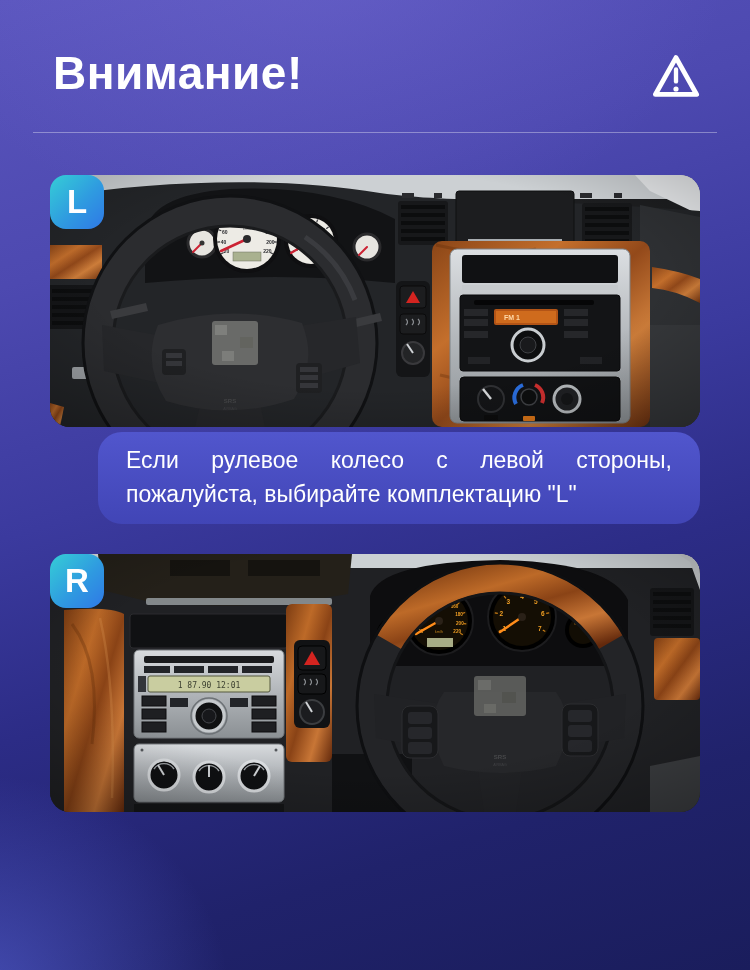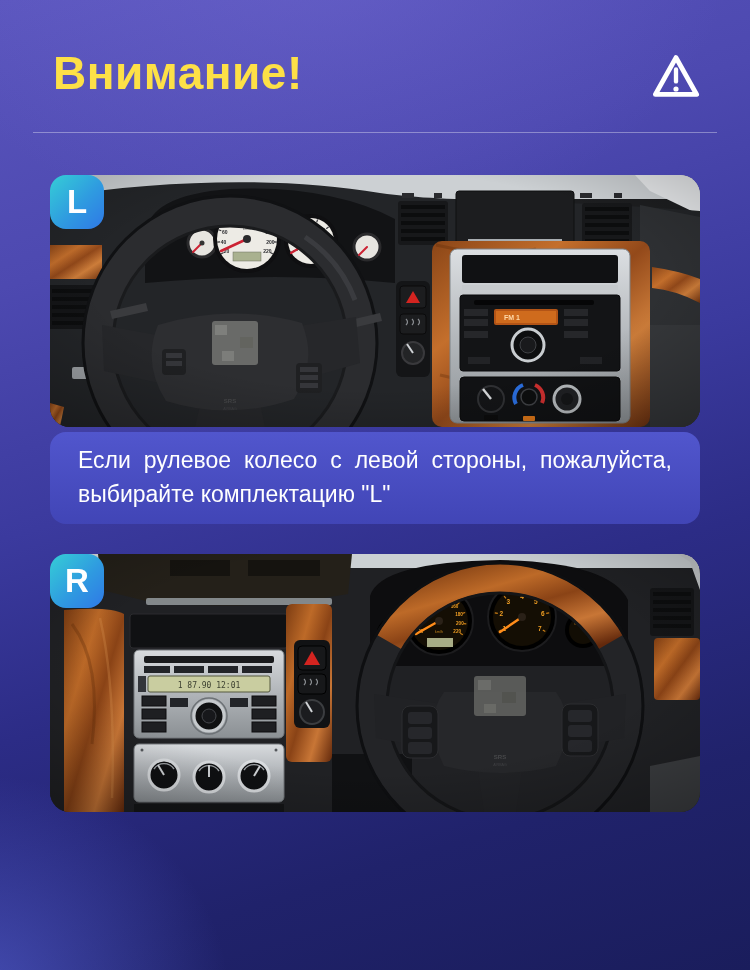--- a/index.html
+++ b/index.html
@@ -8,38 +8,38 @@
     font-family:"Liberation Sans",sans-serif;
     background-color:#33339a;
     background-image:
       radial-gradient(ellipse 360px 320px at -3% 103%, rgba(99,112,238,.55), rgba(99,112,238,0) 70%),
       radial-gradient(ellipse 560px 400px at 42% -6%, rgba(132,122,228,.30), rgba(132,122,228,0) 75%),
       linear-gradient(163deg,#5a55bd 0%,#4d49b0 24%,#3b3a9e 45%,#2c2c86 62%,#20226b 82%,#1a1d5c 100%);
   }
   .header{position:relative;}
   .title{
     margin:0;padding:46px 0 0 53px;
-    font-size:46px;font-weight:bold;color:#fde047;letter-spacing:.5px;
+    font-size:46px;font-weight:bold;color:#ffffff;letter-spacing:.5px;
   }
   .warn-icon{position:absolute;top:50px;right:48px;width:52px;height:52px;}
   .divider{height:1px;background:rgba(255,255,255,.35);margin:32px 33px 0;}
   .card{position:relative;width:650px;margin:42px 50px 0;}
   .card.second{margin-top:30px;}
   .photo{display:block;border-radius:20px;}
   .badge{
     position:absolute;top:0;left:0;z-index:2;width:54px;height:54px;border-radius:16px;
     background:linear-gradient(135deg,#35ced6 0%,#2f9be0 55%,#2f78e6 100%);
     color:#fff;font-size:33px;font-weight:bold;
     display:flex;align-items:center;justify-content:center;
   }
   .panel{
-    margin-top:5px;border-radius:16px;
+    margin-top:5px;border-radius:24px;
     background:linear-gradient(180deg,#5156cd 0%,#4145b6 100%);
     padding:11px 28px 13px;
-    color:#ffffff;font-size:23px;line-height:34px;text-align:justify;
+    color:#ffffff;font-size:23px;line-height:34px;text-align:justify;margin-left:48px;
   }
 </style>
 </head>
 <body>
 
 <div class="header">
   <h1 class="title">Внимание!</h1>
   <svg class="warn-icon" viewBox="0 0 48 48">
     <path d="M24 7 L43 41 H5 Z" fill="none" stroke="#ffffff" stroke-width="4.5" stroke-linejoin="round"></path>
     <line x1="24" y1="18" x2="24" y2="29" stroke="#ffffff" stroke-width="4" stroke-linecap="round"></line>

